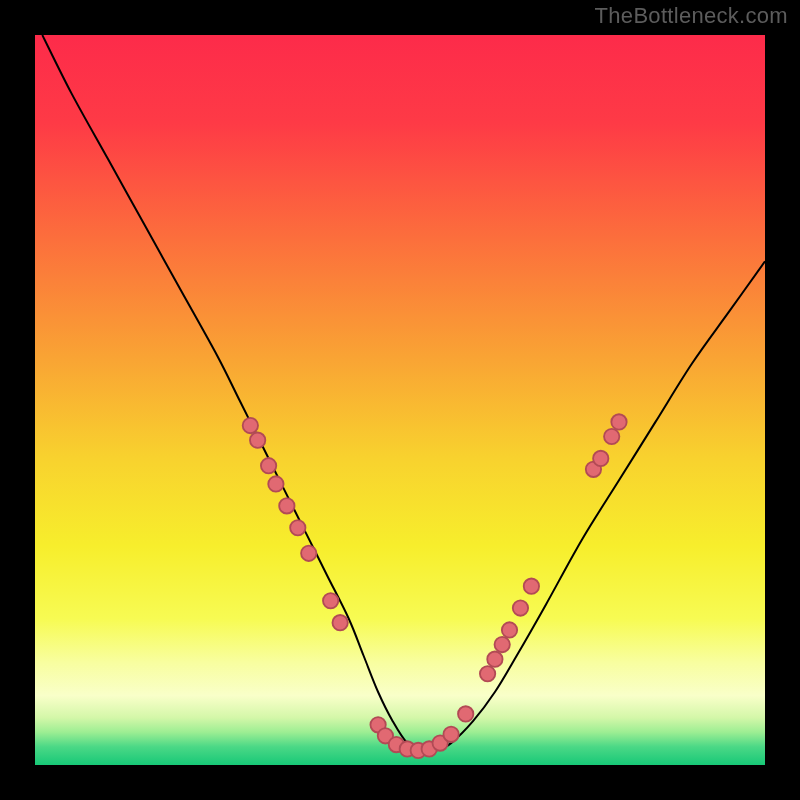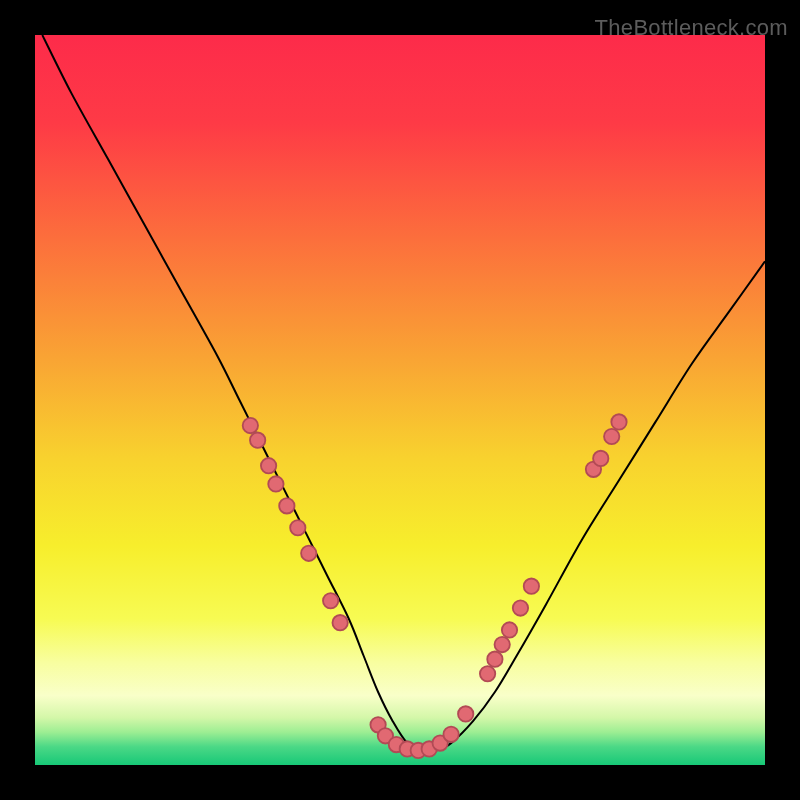--- a/index.html
+++ b/index.html
@@ -32,21 +32,21 @@
     inset: 0;
   }
   svg.curve {
     position: absolute;
     inset: 0;
     width: 100%;
     height: 100%;
   }
   .watermark {
     position: absolute;
-    top: 15px;
+    top: 3px;
     right: 12px;
     color: #5c5c5c;
     font-size: 22px;
     font-weight: 500;
     letter-spacing: 0.3px;
   }
 </style>
 </head>
 <body>
 

